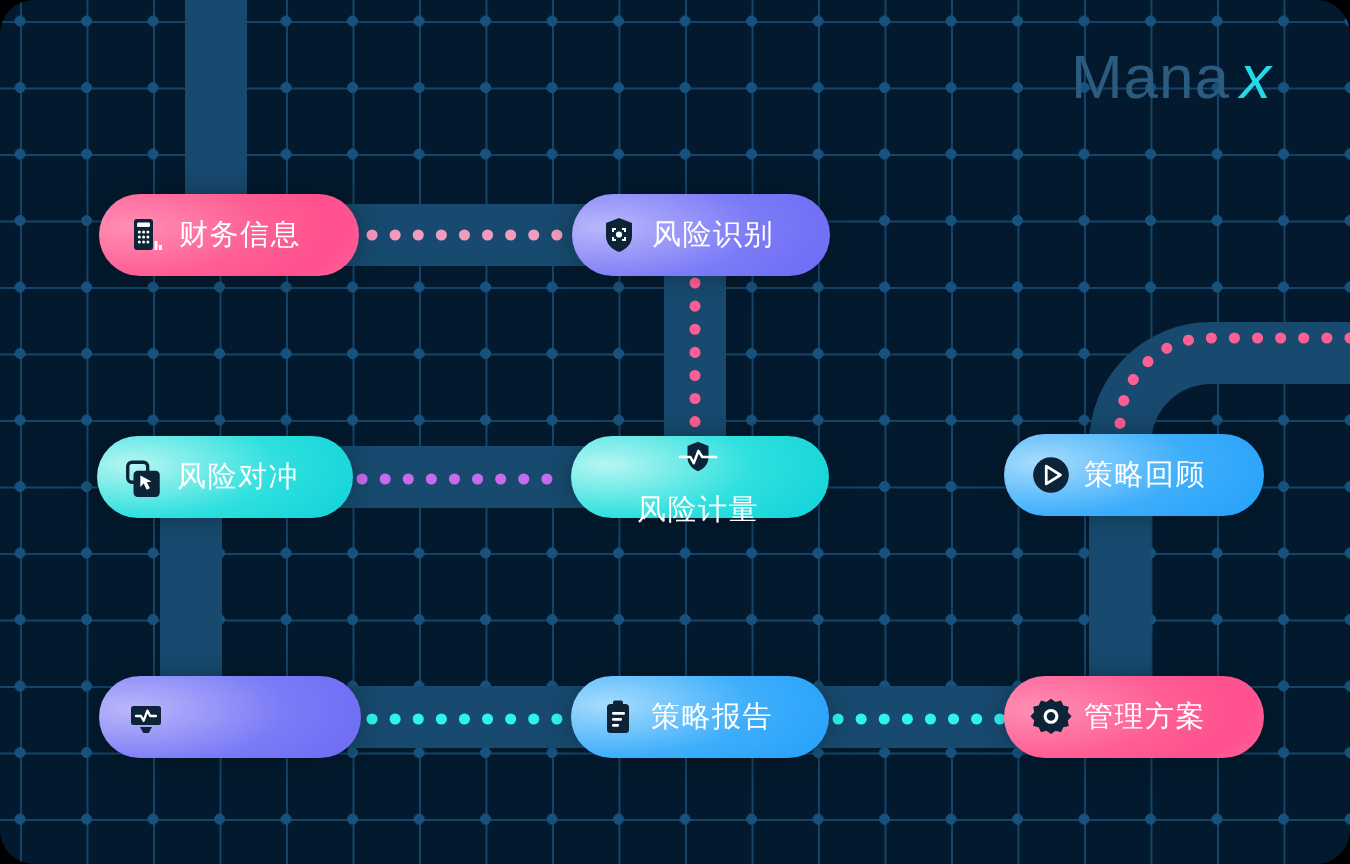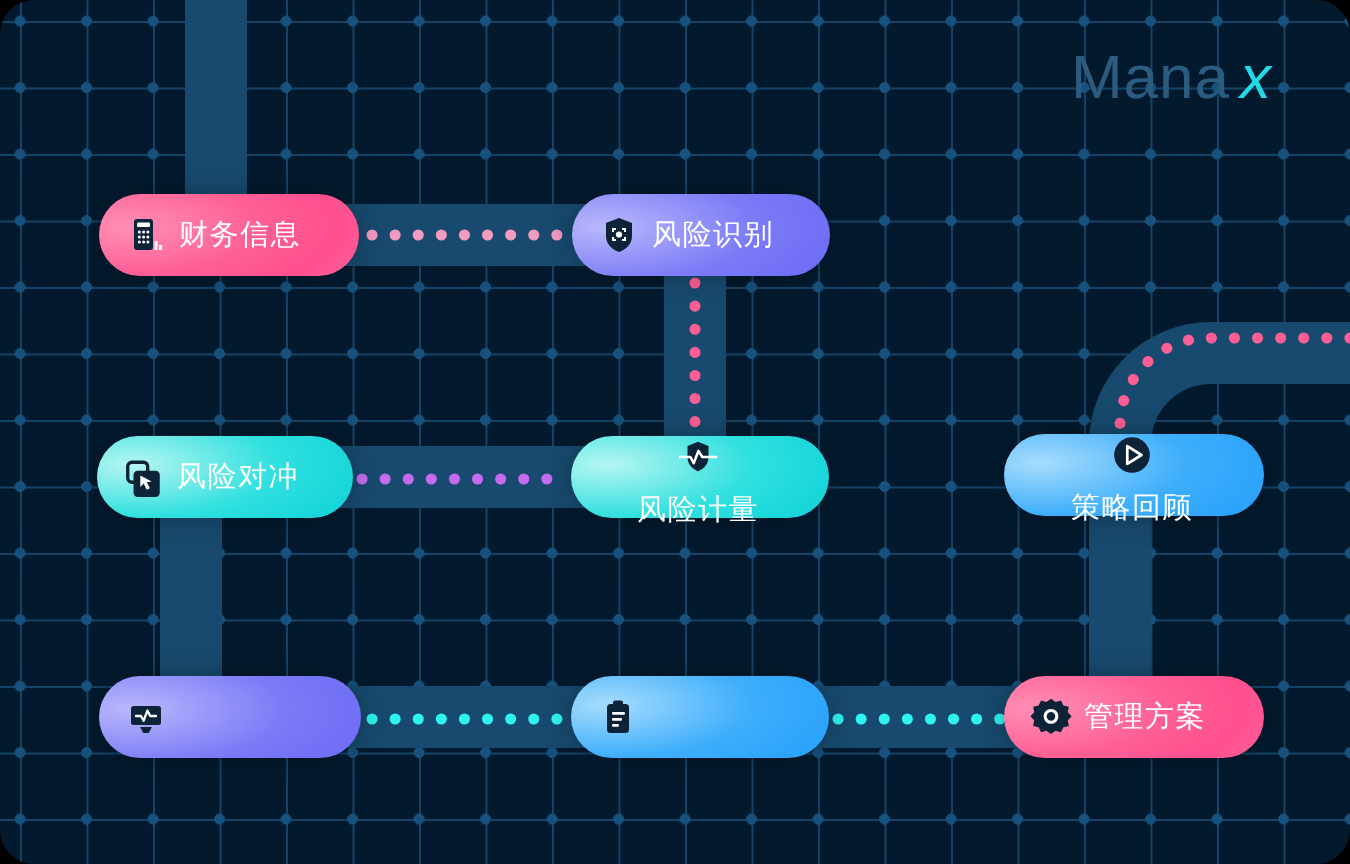--- a/index.html
+++ b/index.html
@@ -248,21 +248,21 @@
   <div class="node n-teal" style="left:571px; top:436px; width:258px;flex-direction:column;">
     <span class="ic">
       <svg viewBox="0 0 44 40" width="44" height="40">
         <path d="M22 4 L33 8.5 V20 C33 27.5 28 32.5 22 35 C16 32.5 11 27.5 11 20 V8.5 Z" fill="#0d2438"></path>
         <path d="M3 20 H14 L17.5 26.5 L22.5 13.5 L26.5 20 H41" fill="none" stroke="#ffffff" stroke-width="2.6" stroke-linecap="round" stroke-linejoin="round"></path>
       </svg>
     </span>
     <span class="lbl">风险计量</span>
   </div>
 
-  <div class="node n-blue" style="left:1004px; top:434px; width:260px;flex-direction:column;">
+  <div class="node n-blue" style="left:1004px; top:434px; width:260px;">
     <span class="ic">
       <svg viewBox="0 0 40 40" width="42" height="42">
         <circle cx="20" cy="20" r="17" fill="#0d2438"></circle>
         <path d="M15.5 11.5 L29 20 L15.5 28.5 Z" fill="none" stroke="#ffffff" stroke-width="2.6" stroke-linejoin="round"></path>
       </svg>
     </span>
     <span class="lbl">策略回顾</span>
   </div>
 
   <div class="node n-purple" style="left:99px; top:676px; width:262px;">
@@ -280,20 +280,21 @@
       <svg viewBox="0 0 40 40" width="40" height="40">
         <rect x="9" y="7" width="22" height="29" rx="3.5" fill="#0d2438"></rect>
         <rect x="15" y="3.5" width="10" height="6" rx="2" fill="#0d2438"></rect>
         <g fill="#ffffff">
           <rect x="14" y="15" width="13" height="2.8" rx="1.2"></rect>
           <rect x="14" y="21" width="10" height="2.8" rx="1.2"></rect>
           <rect x="14" y="27" width="7" height="2.8" rx="1.2"></rect>
         </g>
       </svg>
     </span>
+    <span class="lbl">策略报告</span>
   </div>
 
   <div class="node n-pink" style="left:1004px; top:676px; width:260px;align-items:center;">
     <span class="ic">
       <svg viewBox="0 0 40 40" width="42" height="42">
         <path d="M20 2.5 l4.4 3.2 5.1 -1.4 2.3 4.8 5.2 1.1 -1 5.3 3.6 3.9 -3.6 3.9 1 5.3 -5.2 1.1 -2.3 4.8 -5.1 -1.4 -4.4 3.2 -4.4 -3.2 -5.1 1.4 -2.3 -4.8 -5.2 -1.1 1 -5.3 -3.6 -3.9 3.6 -3.9 -1 -5.3 5.2 -1.1 2.3 -4.8 5.1 1.4 Z" fill="#0d2438"></path>
         <circle cx="20" cy="19.4" r="5.6" fill="none" stroke="#ffffff" stroke-width="3"></circle>
       </svg>
     </span>
     <span class="lbl">管理方案</span>

